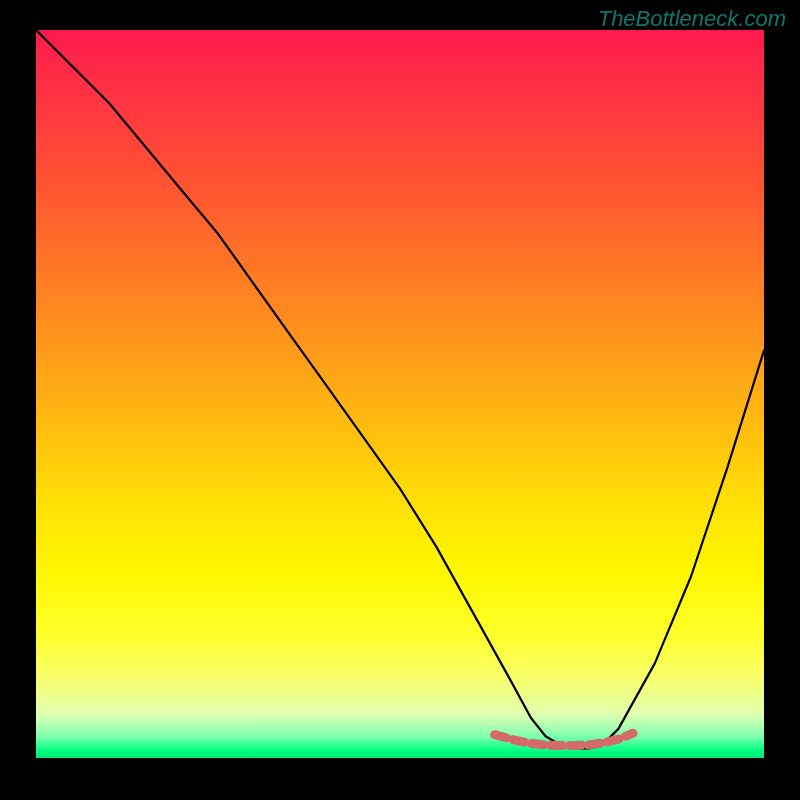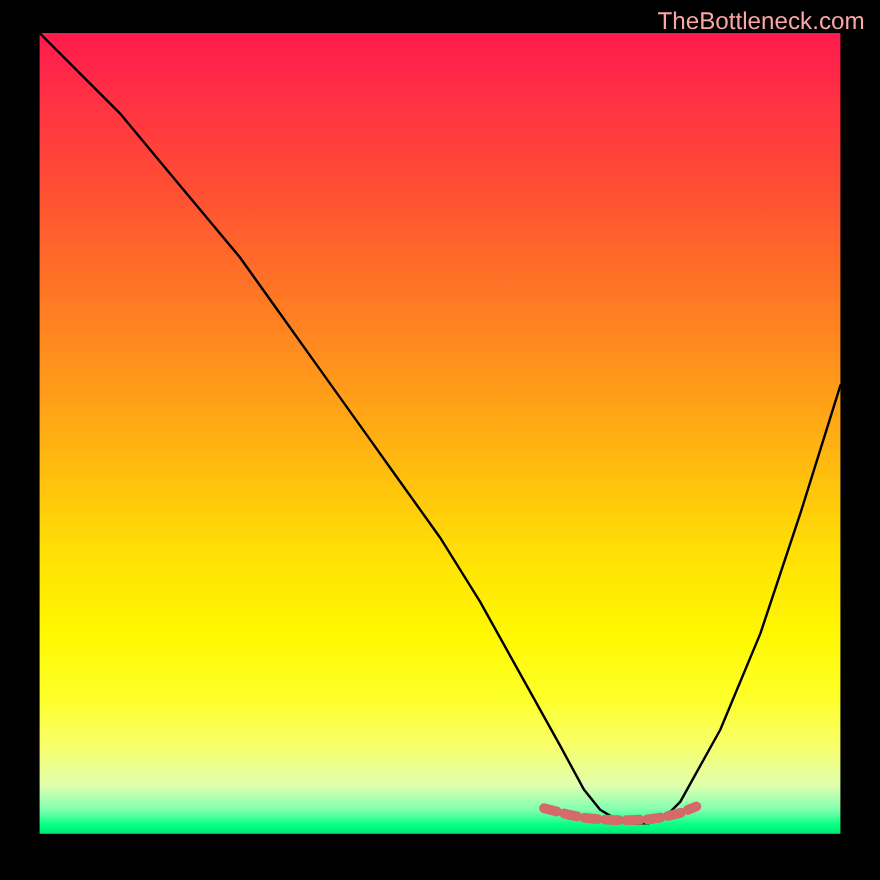--- a/index.html
+++ b/index.html
@@ -7,24 +7,25 @@
     width: 800px;
     height: 800px;
     background: #000;
     position: relative;
     font-family: Arial, sans-serif;
   }
   .watermark {
     position: absolute;
     top: 6px;
     right: 14px;
-    color: #fca5a5;
+    color: #0f766e;
     font-size: 22px;
     font-weight: 500;
     z-index: 10;
+    font-style: italic;
   }
   .plot-area {
     position: absolute;
     left: 36px;
     top: 30px;
     width: 728px;
     height: 728px;
     background: linear-gradient(to bottom,
       #ff1a4d 0%,
       #ff3044 8%,

